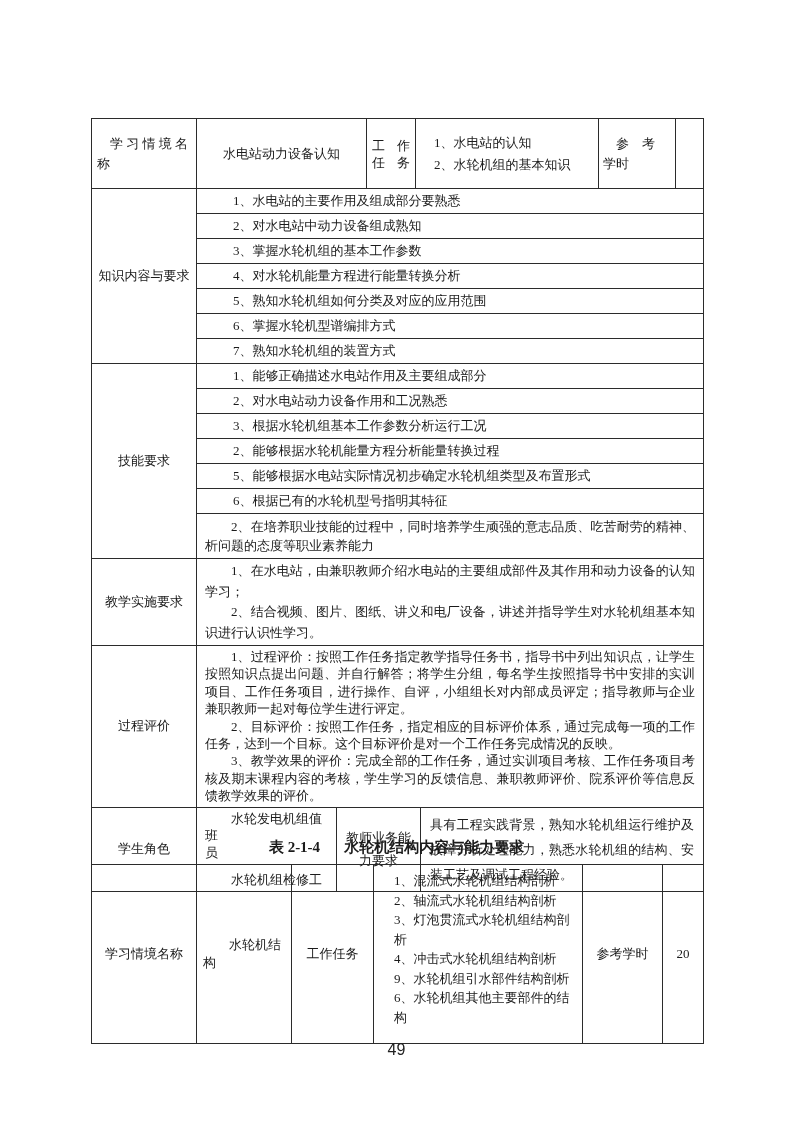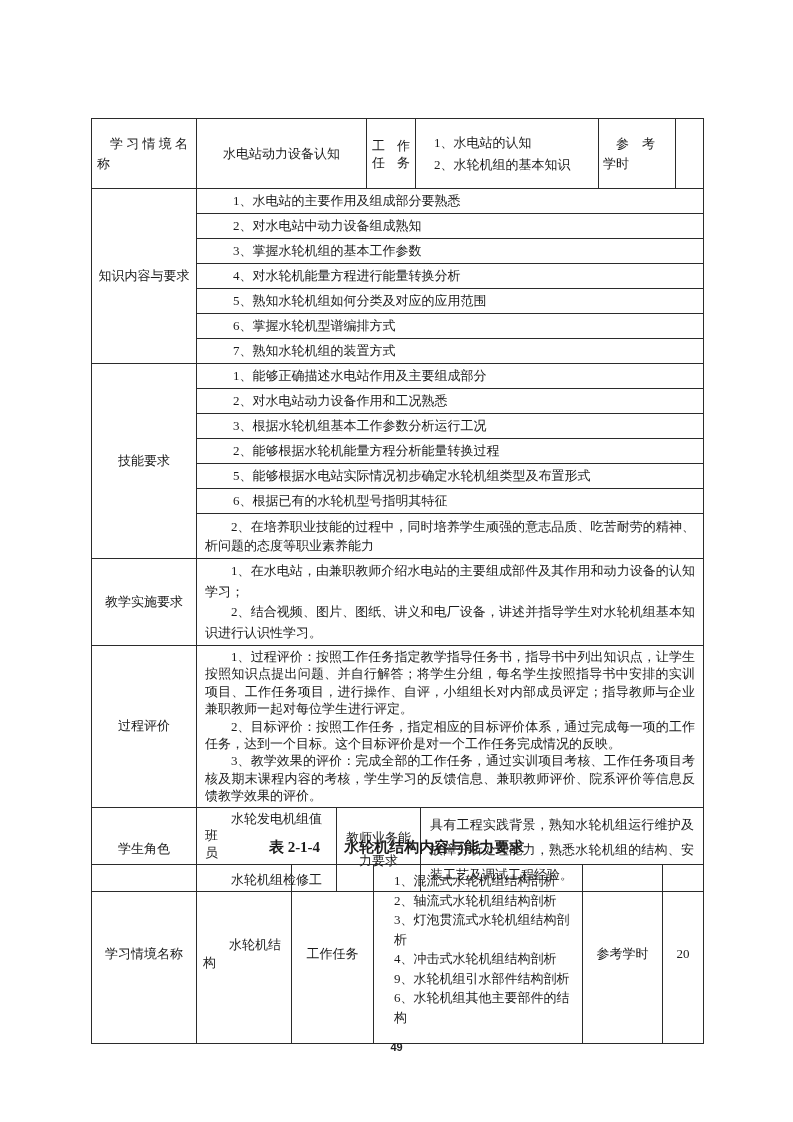--- a/index.html
+++ b/index.html
@@ -58,22 +58,22 @@
     font-weight: bold;
     font-size: 15px;
   }
   #caption .cap-label { margin-right: 1.6em; }
   #page-number {
     position: absolute;
     top: 1041px; left: 0;
     width: 100%;
     text-align: center;
     font-family: "Liberation Sans", "DejaVu Sans", sans-serif;
-    font-weight: bold;
-    font-size: 11px;
+    font-weight: normal;
+    font-size: 16px;
     color: #222;
   }
 </style>
 </head>
 <body>
 
 <table id="table1" class="doc-table">
   <colgroup>
     <col style="width:105px">
       <col style="width:140px">

